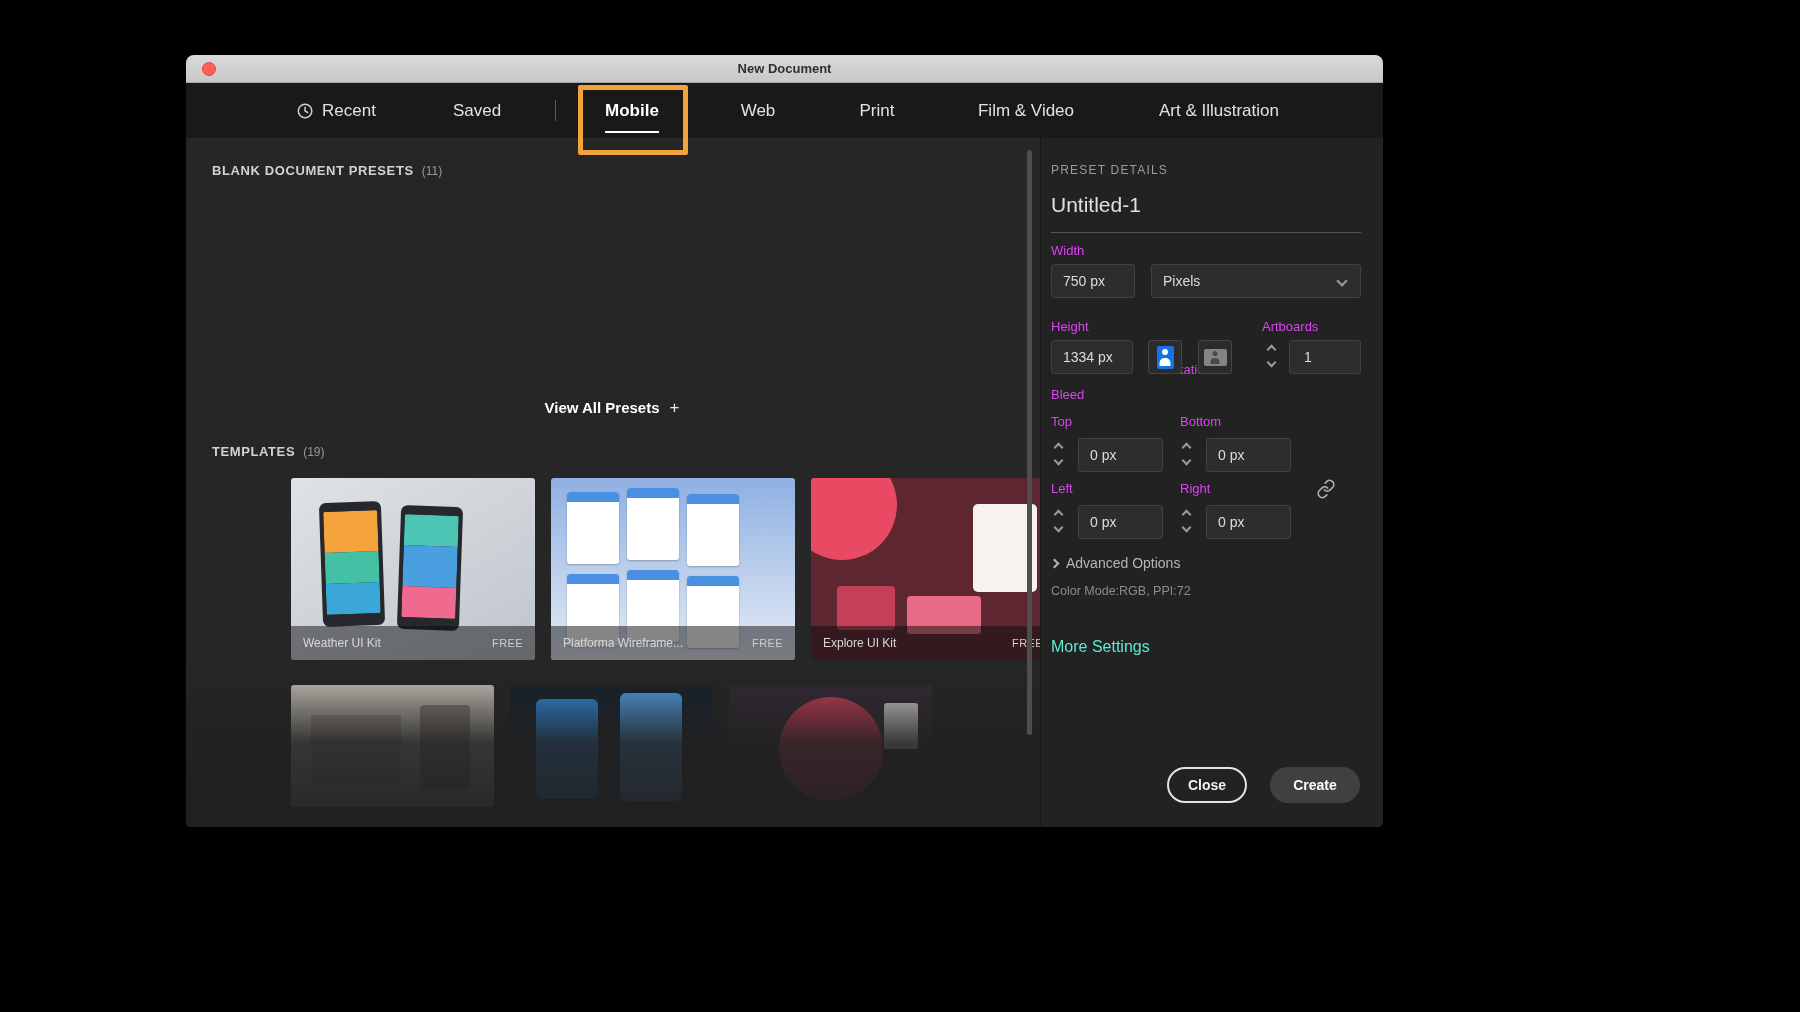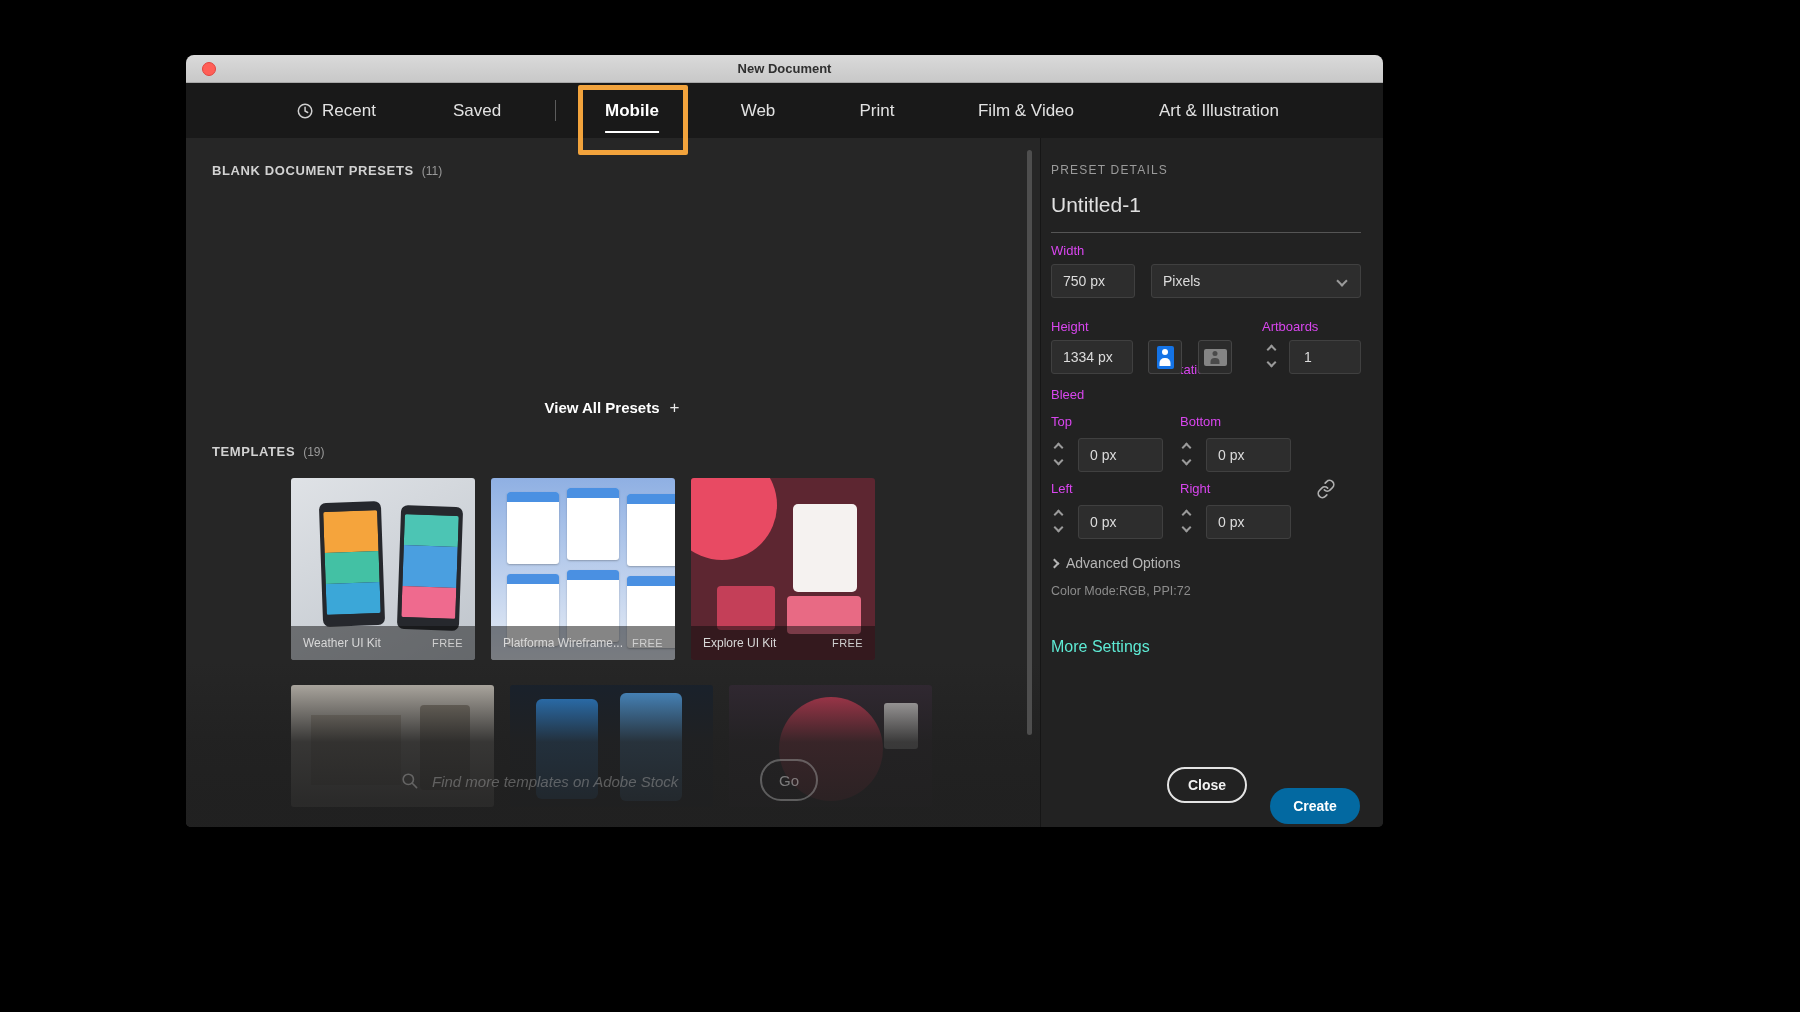--- a/index.html
+++ b/index.html
@@ -50,21 +50,21 @@
                   width:7px; height:7px; border:2px solid #dedede; border-radius:50%; }
   .preset-name { margin-top:22px; font-size:13px; font-weight:700; color:#f2f2f2; }
   .preset-dims { margin-top:6px; font-size:12px; color:#b0b0b0; }
 
   .view-all { position:absolute; left:105px; top:260px; width:642px; text-align:center;
               color:#ffffff; font-size:15px; font-weight:700; }
   .plus { margin-left:10px; font-weight:400; font-size:17px; color:#e8e8e8; }
 
   .template-row { position:absolute; left:105px; top:340px; display:flex; gap:16px; }
   .template-row2 { position:absolute; left:105px; top:547px; display:flex; gap:16px; z-index:1; }
-  .thumb { position:relative; width:184px; height:182px; border-radius:3px; overflow:hidden; }
+  .thumb { position:relative; width:244px; height:182px; border-radius:3px; overflow:hidden; }
   .thumb2 { position:relative; width:203px; height:122px; border-radius:3px; overflow:hidden; }
   .thumb-label { position:absolute; left:0; right:0; bottom:0; height:34px; background:rgba(12,12,12,.5);
                  display:flex; align-items:center; justify-content:space-between; padding:0 12px; }
   .tl-name { font-size:12px; color:#d8d8d8; } .tl-badge { font-size:11px; color:#cfcfcf; letter-spacing:.4px; }
 
   
   .t1 { background:linear-gradient(150deg,#dfe2e6,#bfc5cc); }
   .mini-phone { position:absolute; background:#26282d; border-radius:7px; padding:9px 4px 12px; }
   .t1 .p1 { left:30px; top:24px; width:62px; height:124px; transform:rotate(-2deg); }
   .t1 .p2 { left:108px; top:28px; width:62px; height:124px; transform:rotate(2deg); }
@@ -143,21 +143,21 @@
   .in-bleed-top { left:37px; top:300px; width:85px; } .in-bleed-bottom { left:165px; top:300px; width:85px; }
   .in-bleed-left { left:37px; top:367px; width:85px; } .in-bleed-right { left:165px; top:367px; width:85px; }
   .link-btn { left:270px; top:336px; width:30px; height:30px; display:flex; align-items:center; justify-content:center; }
   .advanced { left:10px; top:417px; font-size:14px; color:#b5b5b5; display:flex; align-items:center; gap:8px; }
   .chev-right { width:7px; height:7px; border-right:2px solid #b5b5b5; border-top:2px solid #b5b5b5; transform:rotate(45deg); }
   .color-mode { left:10px; top:446px; font-size:12.5px; color:#8c8c8c; }
   .more-settings { left:10px; top:500px; font-size:16px; color:#5eead4; }
   .btn { top:629px; height:36px; border-radius:18px; display:flex; align-items:center; justify-content:center;
          font-size:14px; font-weight:700; }
   .btn-close { left:126px; width:80px; border:2px solid #e4e4e4; color:#f2f2f2; }
-  .btn-create { left:229px; width:90px; background:#0369a1; color:#ffffff;margin-top:21px; }
+  .btn-create { left:229px; width:90px; background:#404040; color:#ffffff; }
 </style>
 </head>
 <body>
 
 <div class="stage">
   <div class="dialog">
 
     <div class="titlebar">
       <span class="traffic-red"></span>
       <span class="win-title">New Document</span>
@@ -255,32 +255,20 @@
       </div>
 
       <div class="template-row2">
         <div class="thumb2 r2a"></div>
         <div class="thumb2 r2b"></div>
         <div class="thumb2 r2c"></div>
       </div>
 
       <div class="fade"></div>
 
-      <div class="search-row">
-        <span class="search-glyph">
-          <svg width="19" height="19" viewBox="0 0 24 24" fill="none" stroke="#9a9a9a" stroke-width="2" stroke-linecap="round">
-              <circle cx="10.5" cy="10.5" r="6.5"></circle>
-              <path d="M15.5 15.5 21 21"></path>
-            </svg>
-        </span>
-        <input class="stock-input" placeholder="Find more templates on Adobe Stock" style="">
-        <div class="go-btn">
-          <span>Go</span>
-        </div>
-      </div>
 
       <div class="scrollbar"></div>
     </div>
 
     <div class="panel">
       <div class="pd-heading">PRESET DETAILS</div>
       <div class="doc-name">Untitled-1</div>
       <div class="pd-divider"></div>
 
       <span class="lbl lbl-width">Width</span>

